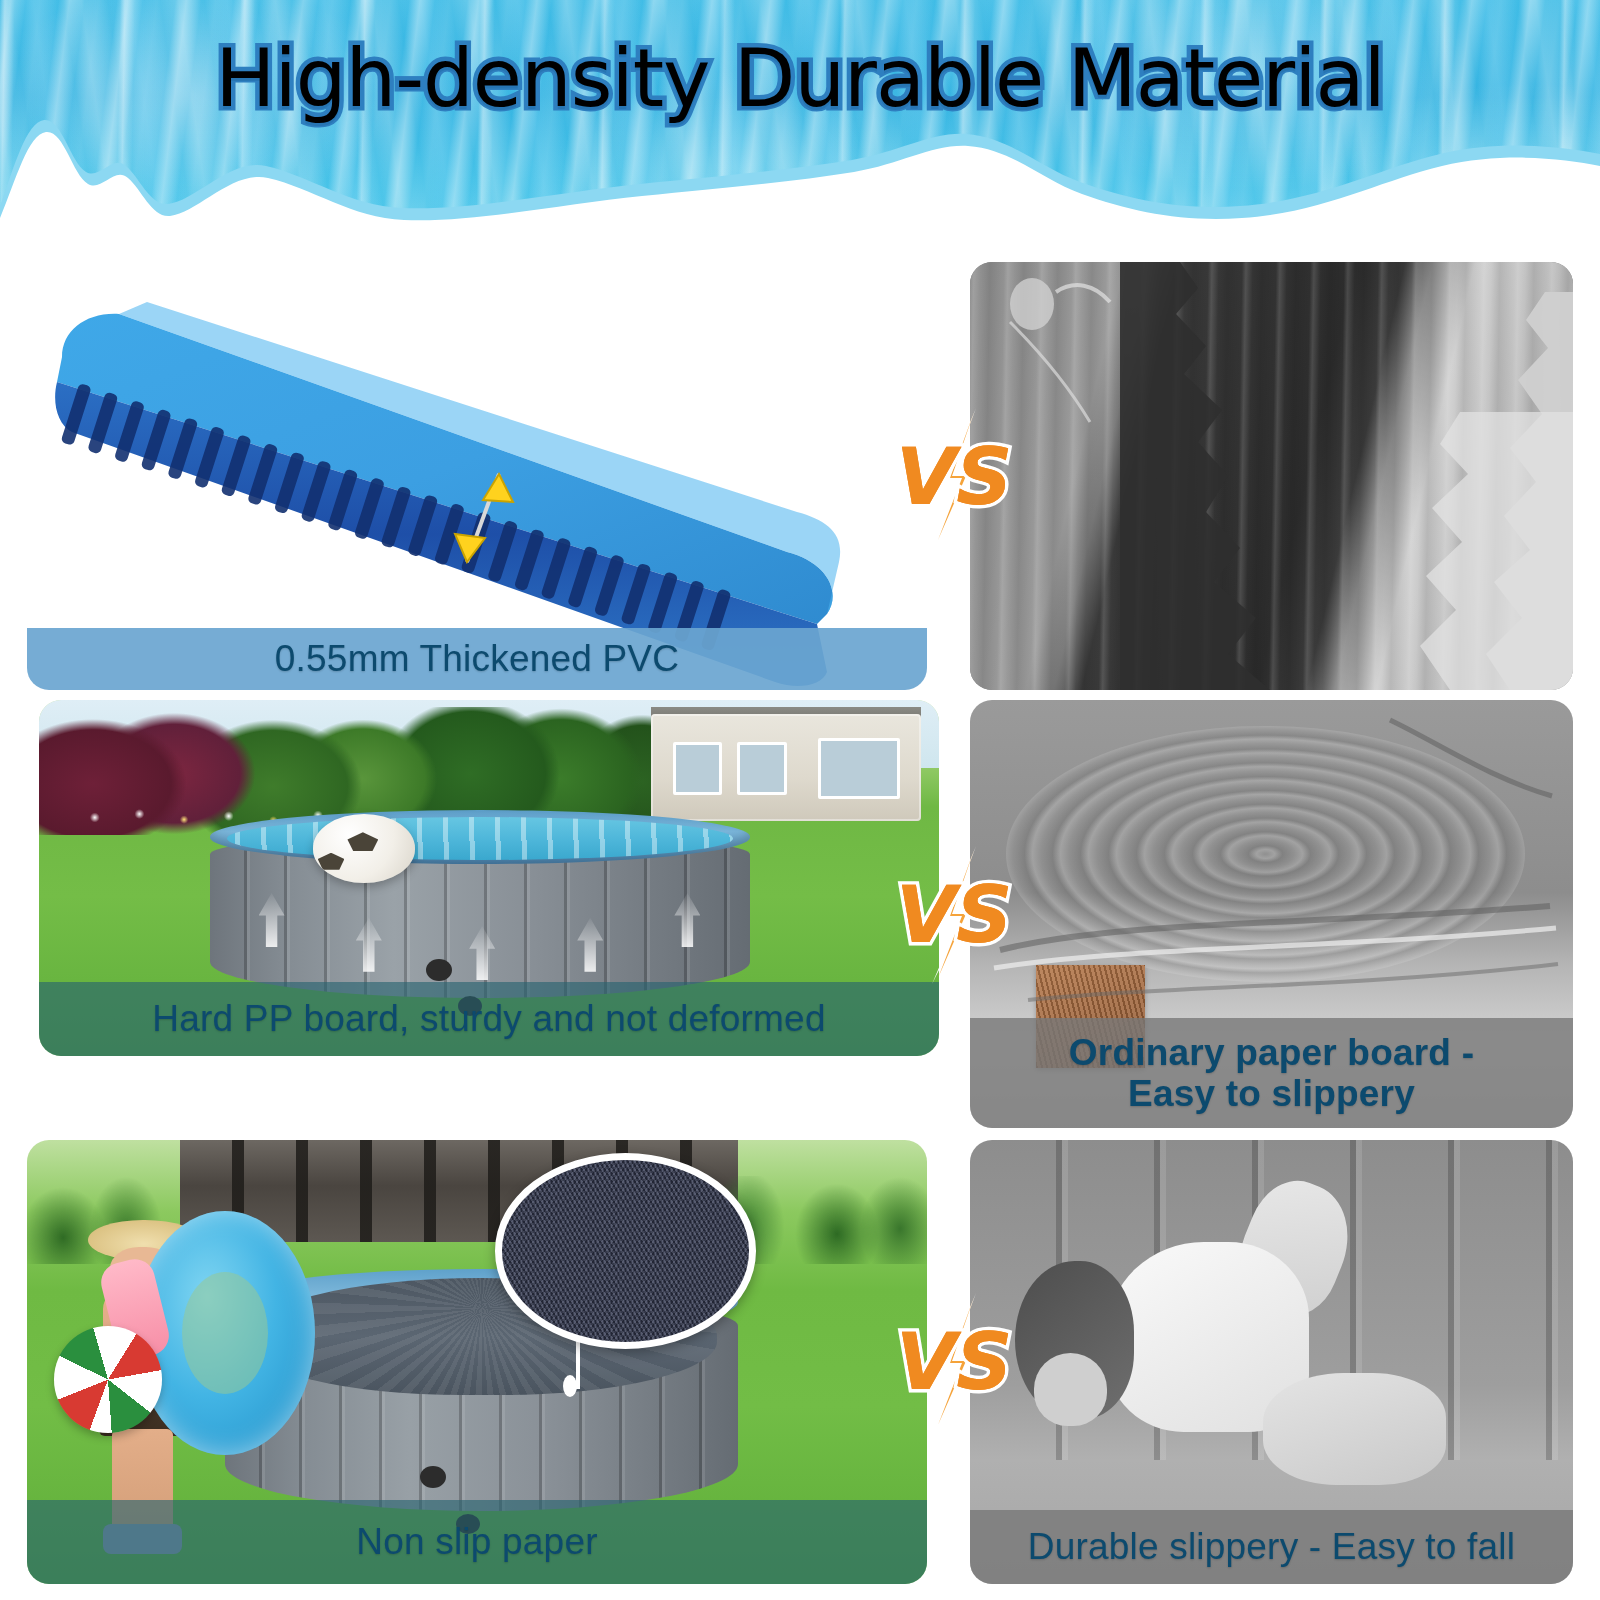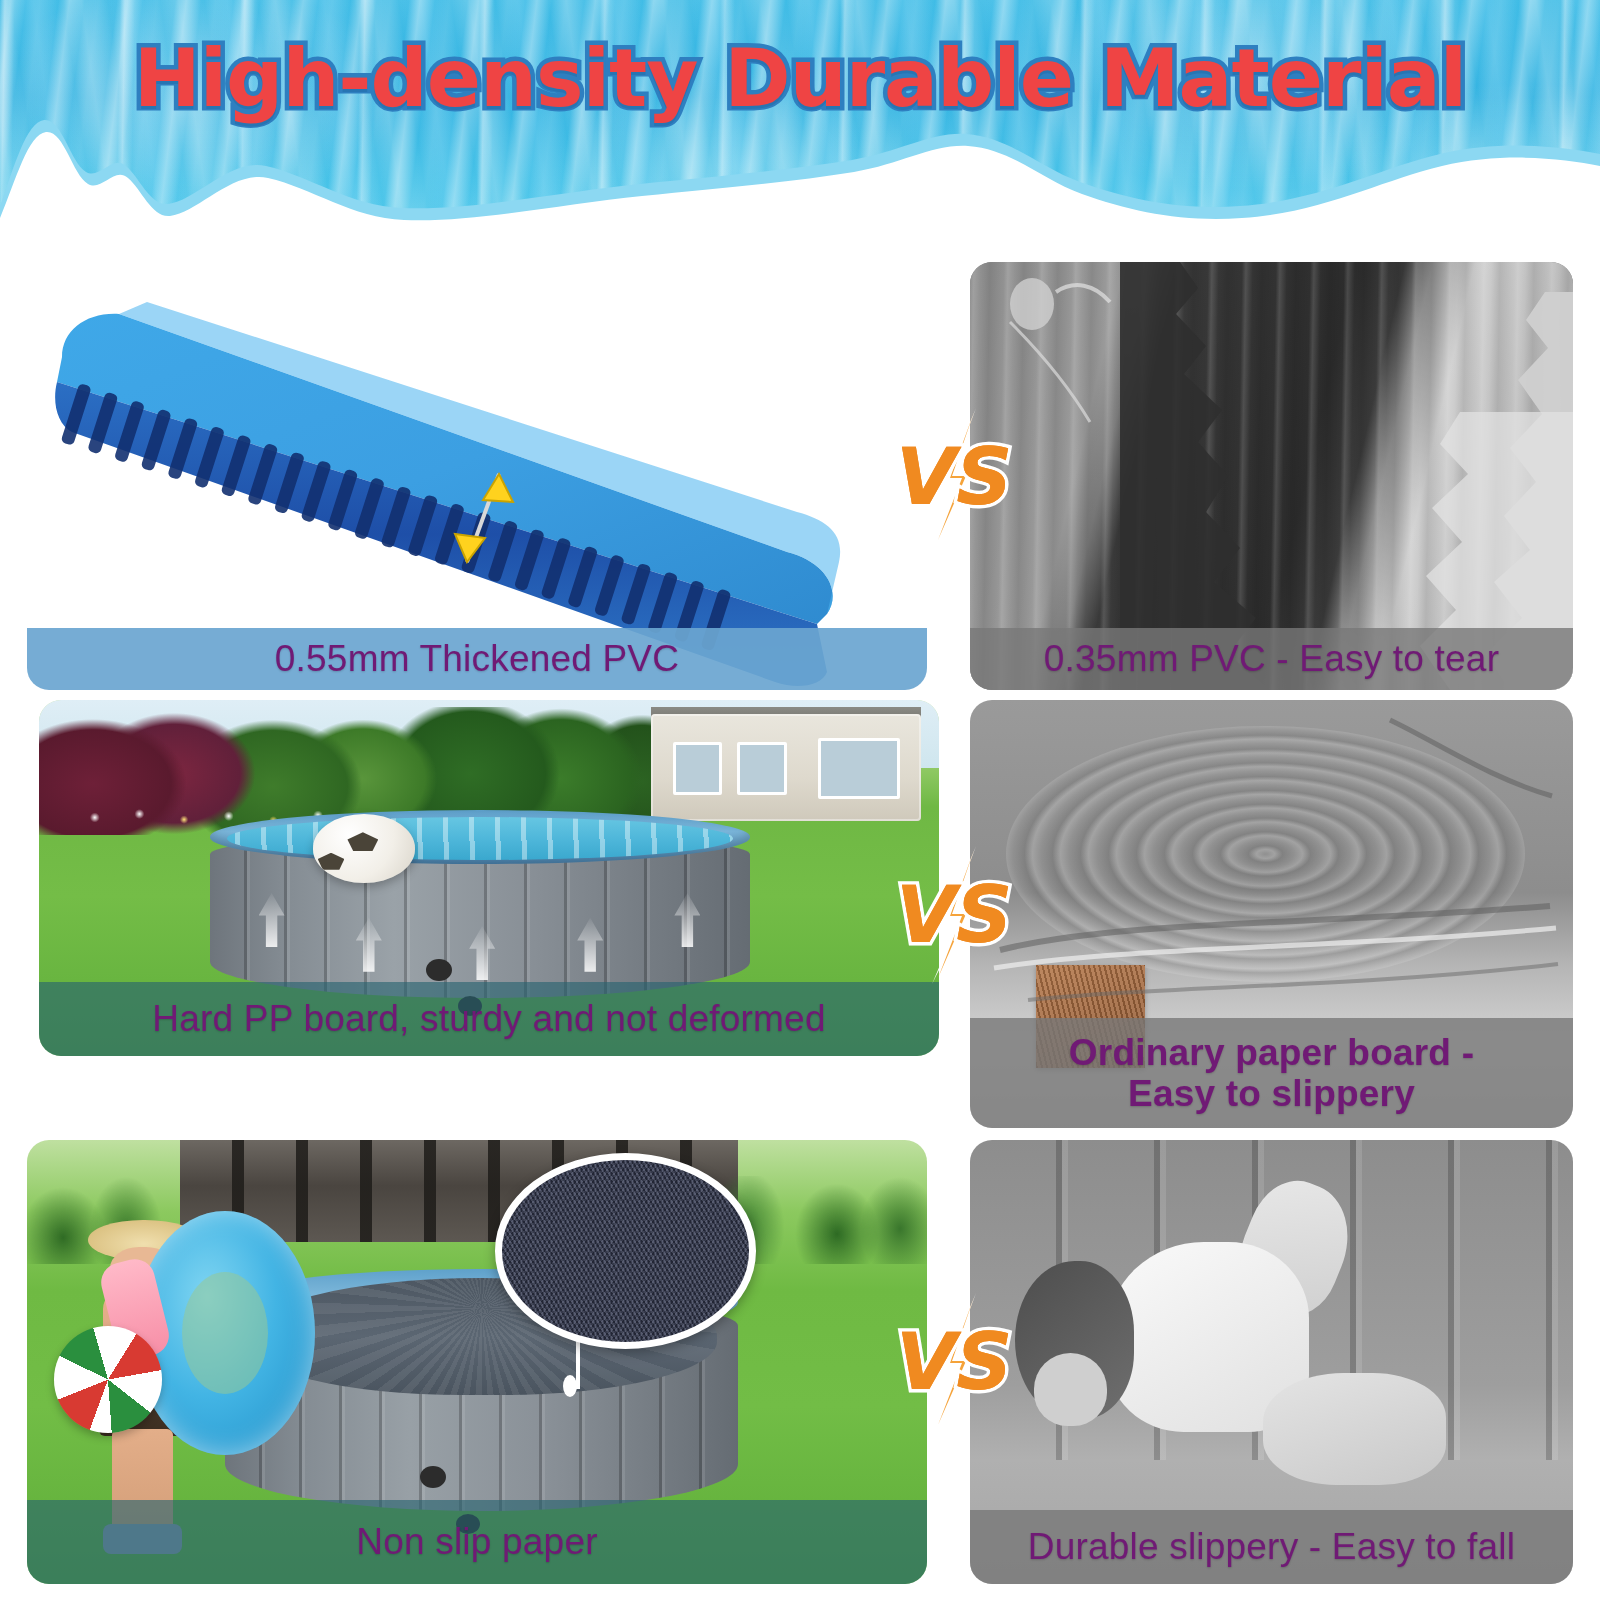--- a/index.html
+++ b/index.html
@@ -42,23 +42,23 @@
       radial-gradient(ellipse 280px 150px at 95% 78%, rgba(255,255,255,.24), rgba(255,255,255,0) 70%),
       linear-gradient(180deg,#3FBCE6 0%, #35B4E2 40%, #45C2E8 75%, #56CBEC 100%);
   }
   .header-wave{
     position:absolute;left:0;bottom:0;width:1600px;height:130px;
   }
   .title{
     position:absolute;left:0;top:32px;width:1600px;
     text-align:center;
     font-size:80px;
-    font-weight:bold;
+    font-weight:normal;
     letter-spacing:-1px;
-    color:#ef4444;
+    color:#000000;
     font-family:"DejaVu Sans", sans-serif;
     -webkit-text-stroke:9px #2E7FC0;
     paint-order:stroke fill;
     text-shadow:0 3px 0 rgba(20,80,130,.22);
     white-space:nowrap;
   }
 
   
   .grid{position:absolute;left:0;top:0;width:1600px;height:1600px;}
 
@@ -67,21 +67,21 @@
     border-radius:22px;
     overflow:hidden;
     background:#ffffff;
   }
   .panel .photo{
     position:absolute;left:0;top:0;width:100%;height:100%;
   }
   .caption{
     position:absolute;left:0;bottom:0;width:100%;
     display:flex;align-items:center;justify-content:center;
-    color:#701a75;
+    color:#0c4a6e;
     text-align:center;
     font-size:37px;
     line-height:1.12;
     letter-spacing:.2px;
     box-sizing:border-box;
     padding:6px 14px;
     text-shadow:0 1px 2px rgba(0,0,0,.18);
   }
   .cap-blue{background:rgba(106,165,208,0.92);}
   .cap-teal{background:rgba(39,99,112,0.62);}
@@ -411,21 +411,20 @@
                  L236,250 L270,286 L244,320 L286,356 L258,392 L300,428 L150,428 L150,0 Z" fill="#2f2f2f" opacity="0.9"></path>
         <path d="M575,30 L556,58 L578,86 L548,118 L572,152 L540,186 L566,220
                  L534,254 L560,288 L524,320 L552,356 L516,392 L540,428 L603,428 L603,30 Z" fill="#d0d0d0" opacity="0.95"></path>
         <path d="M490,150 L470,182 L498,212 L462,246 L492,280 L456,314 L486,348
                  L450,384 L480,428 L603,428 L603,150 Z" fill="#e2e2e2" opacity="0.75"></path>
         <ellipse cx="62" cy="42" rx="22" ry="26" fill="#cfcfcf" opacity="0.8"></ellipse>
         <path d="M40,60 C70,90 96,120 120,160" stroke="#dcdcdc" stroke-width="3" fill="none" opacity=".7"></path>
         <path d="M86,30 C104,18 124,22 140,40" stroke="#e3e3e3" stroke-width="4" fill="none" opacity=".7"></path>
       </svg>
     </div>
-    <div class="caption cap-gray">0.35mm PVC - Easy to tear</div>
   </div>
 
   <div class="panel" id="p3">
     <div class="photo yard">
       <div class="yard-sky"></div>
       <div class="trees"></div>
       <div class="house-roof"></div>
       <div class="house">
         <div class="house-win" style="left:8%;top:26%;width:16%;height:44%;"></div>
         <div class="house-win" style="left:32%;top:26%;width:16%;height:44%;"></div>

